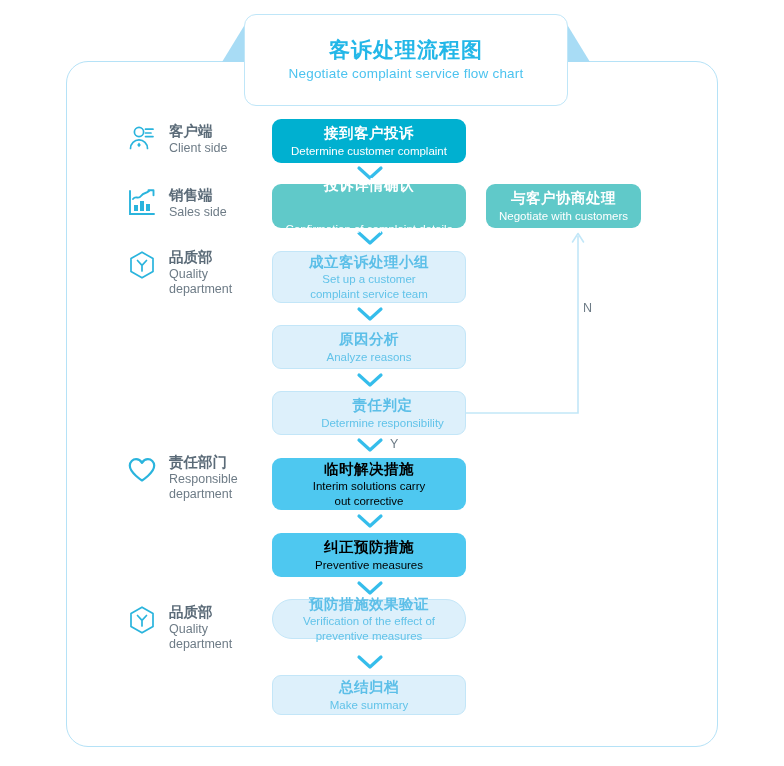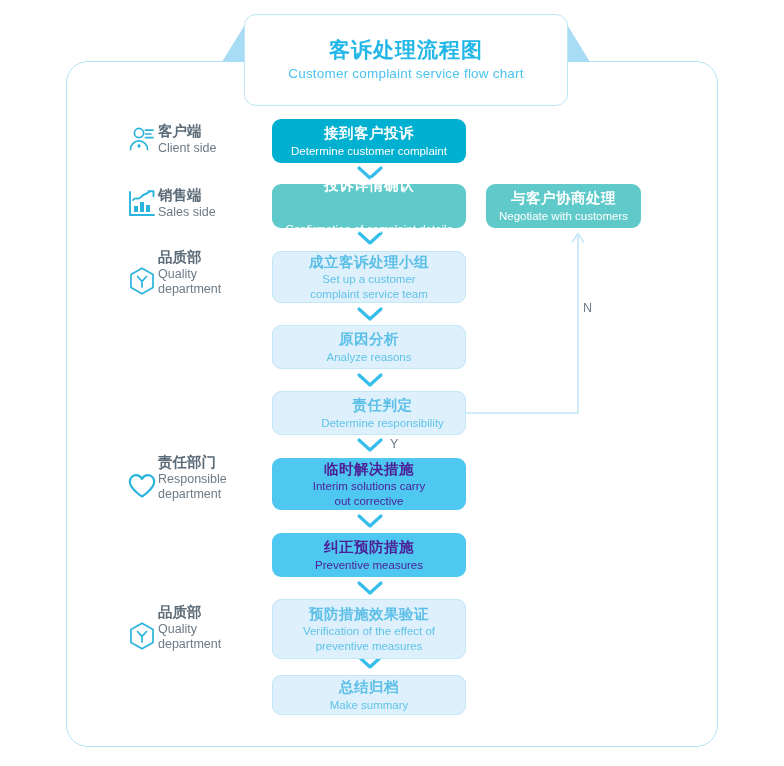--- a/index.html
+++ b/index.html
@@ -69,22 +69,22 @@
     background: #a8dcf5;
     z-index: 2;
   }
   .ribbon-tail.left  { left: 222px;  clip-path: polygon(100% 0, 100% 100%, 0 100%); }
   .ribbon-tail.right { left: 568px;  clip-path: polygon(0 0, 100% 100%, 0 100%); }
 
   
   .role {
     position: absolute;
     display: flex;
-    align-items: flex-end;
-    gap: 0;
+    align-items: flex-start;
+    gap: 11px;
   }
   .role-icon {
     width: 32px; height: 32px;
     flex: 0 0 32px;
     display: block;
     margin-top: 1px;
   }
   .role-text { line-height: 1.22; padding-top: 1px; }
   .role-cn {
     color: #5b6b78;
@@ -123,21 +123,21 @@
     margin-top: 1px;
     padding: 0 6px;
   }
 
   
   .fill-cyan   { background: #00b0d0; }
   .fill-cyan   .cn, .fill-cyan   .en { color: #ffffff; }
   .fill-teal   { background: #60c9c9; }
   .fill-teal   .cn, .fill-teal   .en { color: #ffffff; }
   .fill-sky    { background: #4ec8f0; }
-  .fill-sky    .cn, .fill-sky    .en { color: #4c1d95; }
+  .fill-sky    .cn, .fill-sky    .en { color: #000000; }
   .fill-pale   { background: #ddf0fb; border: 1px solid #c3e6f8; }
   .fill-pale   .cn { color: #5cbfe8; }
   .fill-pale   .en { color: #62c3e9; }
 
   
   .node.right-node {
     left: 486px;
     width: 155px;
   }
 
@@ -166,21 +166,21 @@
 <div id="stage">
 
   <div class="outer-frame"></div>
   <div class="notch-mask"></div>
 
   <div class="ribbon-tail left"></div>
   <div class="ribbon-tail right"></div>
 
   <div class="banner">
     <div class="banner-title">客诉处理流程图</div>
-    <div class="banner-sub">Customer complaint service flow chart</div>
+    <div class="banner-sub">Negotiate complaint service flow chart</div>
   </div>
 
   <div class="role" style="left:126px; top:122px;">
     <svg class="role-icon" viewBox="0 0 32 32">
       <circle cx="13" cy="9" r="4.6" fill="none" stroke="#2ab4dd" stroke-width="1.7"></circle>
       <path d="M4.5 25.5c0-5 3.9-8.6 8.5-8.6s8.5 3.6 8.5 8.6" fill="none" stroke="#2ab4dd" stroke-width="1.7" stroke-linecap="round"></path>
       <path d="M13 19.5l1.8 2.4-1.8 2.3-1.8-2.3z" fill="#2ab4dd"></path>
       <line x1="19.5" y1="6.2" x2="27" y2="6.2" stroke="#2ab4dd" stroke-width="1.7" stroke-linecap="round"></line>
       <line x1="19.5" y1="10" x2="25" y2="10" stroke="#2ab4dd" stroke-width="1.7" stroke-linecap="round"></line>
       <line x1="19.5" y1="13.6" x2="27" y2="13.6" stroke="#2ab4dd" stroke-width="1.7" stroke-linecap="round"></line>
@@ -325,21 +325,21 @@
     <div class="cn">纠正预防措施</div>
     <div class="en">Preventive measures</div>
   </div>
 
   <div class="chev" style="top:579px;">
     <svg viewBox="0 0 32 18">
         <path d="M5 4 L16 14 L27 4" fill="none" stroke="#35bdeb" stroke-width="3.2" stroke-linecap="round" stroke-linejoin="round"></path>
       </svg>
   </div>
 
-  <div class="node fill-pale" style="top:599px; height:60px;">
+  <div class="node fill-pale" style="top:599px; height:40px;border-radius:22px;">
     <div class="cn">预防措施效果验证</div>
     <div class="en">Verification of the effect  of</div>
     <div class="en">preventive measures</div>
   </div>
 
   <div class="chev" style="top:653px;">
     <svg viewBox="0 0 32 18">
         <path d="M5 4 L16 14 L27 4" fill="none" stroke="#35bdeb" stroke-width="3.2" stroke-linecap="round" stroke-linejoin="round"></path>
       </svg>
   </div>

